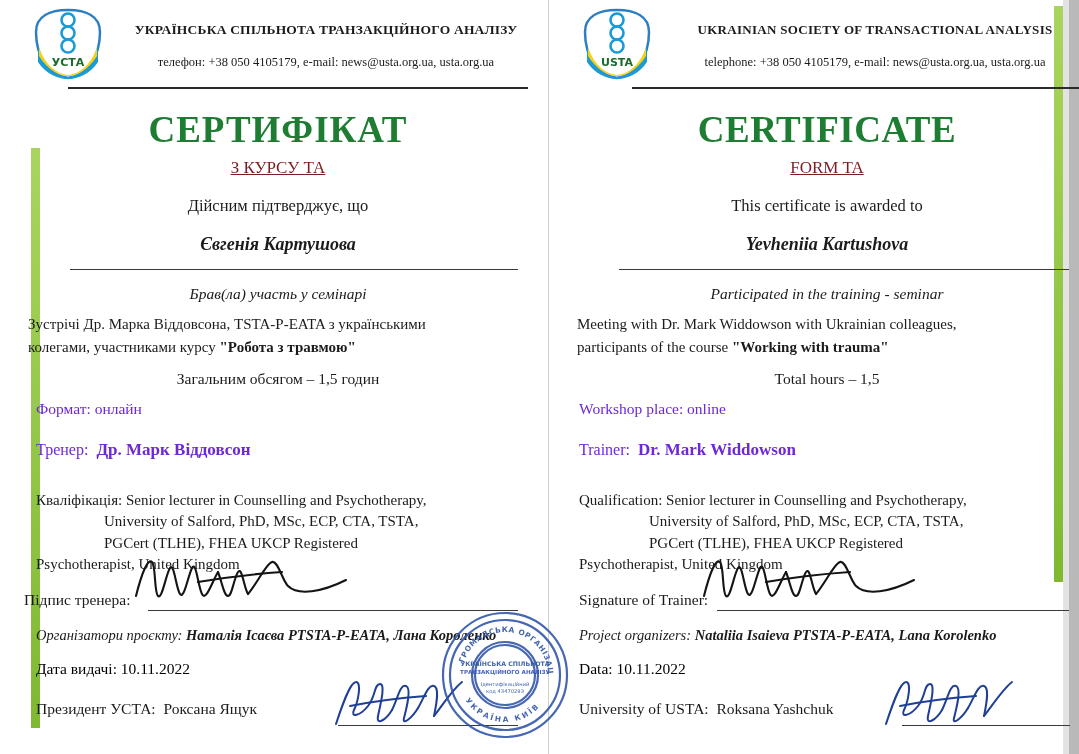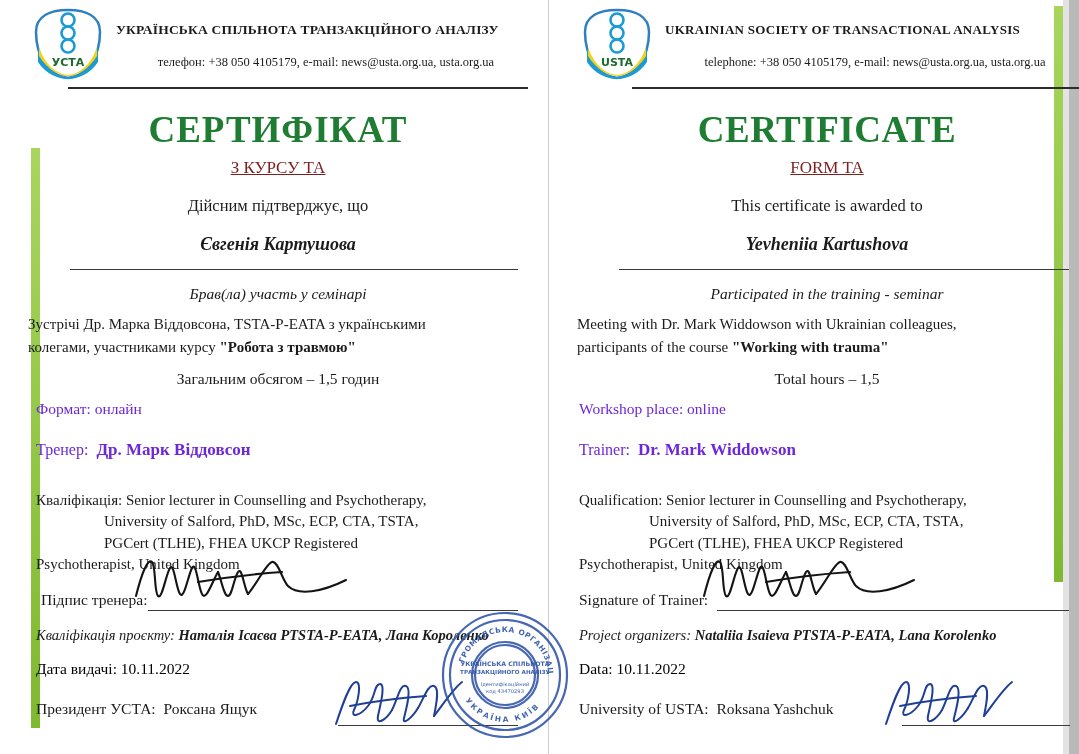--- a/index.html
+++ b/index.html
@@ -84,21 +84,21 @@
     width: 76px;
     height: 76px;
   }
   .logo svg { display: block; }
 
   .org-title {
     position: absolute;
     left: 108px;
     top: 22px;
     width: 420px;
-    text-align: left;
+    text-align: center;
     font-size: 13.5px;
     font-weight: bold;
     color: #1b1b1b;
     letter-spacing: 0.2px;
   }
   .half.en .org-title {
     font-size: 13px;
     letter-spacing: 0.3px;
   }
   .org-contact {
@@ -231,21 +231,21 @@
   }
   .half.en .qual { left: 22px; }
   .qual .ind { display: block; padding-left: 68px; }
   .half.en .qual .ind { padding-left: 70px; }
   .qual .ind2 { display: block; padding-left: 68px; }
   .half.en .qual .ind2 { padding-left: 70px; }
   .qual .l4 { display: block; }
 
   .sign-line {
     position: absolute;
-    left: 33px;
+    left: 16px;
     top: 591px;
     font-size: 15.5px;
     color: #1b1b1b;
   }
   .half.en .sign-line { left: 22px; }
 
   .sig-rule {
     position: absolute;
     top: 610px;
     height: 1px;
@@ -374,21 +374,21 @@
       <span>Senior lecturer in Counselling and Psychotherapy,</span>
       <span class="ind">University of Salford, PhD, MSc, ECP, CTA, TSTA,</span>
       <span class="ind2">PGCert (TLHE), FHEA UKCP Registered</span>
       <span class="l4">Psychotherapist, United Kingdom</span>
     </div>
 
     <div class="sign-line">Підпис тренера:</div>
     <div class="sig-rule"></div>
 
     <div class="organizers">
-      <span>Кваліфікація проєкту:</span>
+      <span>Організатори проєкту:</span>
       <b>Наталія Ісаєва PTSTA-P-EATA, Лана Короленко</b>
     </div>
 
     <div class="date-row">
       <span>Дата видачі:</span>
       <span>10.11.2022</span>
     </div>
 
     <div class="pres-row">
       <span>Президент УСТА:</span>

